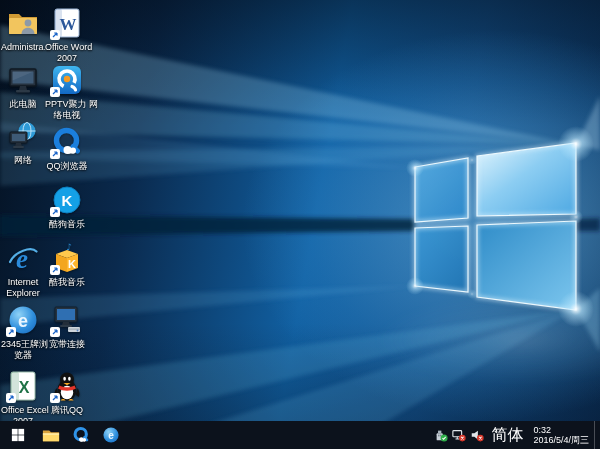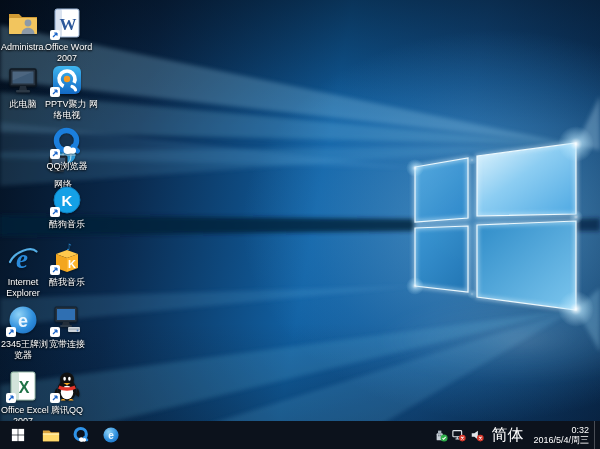--- a/index.html
+++ b/index.html
@@ -32,21 +32,21 @@
     display:flex;justify-content:space-between;align-items:stretch;z-index:20;}
   .tb-left{display:flex;align-items:stretch;}
   .tbtn{width:30px;display:flex;align-items:center;justify-content:center;cursor:pointer;}
   .tbtn.start{width:36px;}
   .tbtn svg{width:18px;height:18px;display:block;}
   .tbtn.start svg{width:14px;height:14px;}
   .tb-right{display:flex;align-items:center;}
   .tray-ico{width:16px;height:16px;display:flex;align-items:center;justify-content:center;cursor:pointer;margin:0 1px;}
   .tray-ico svg{width:14px;height:14px;display:block;}
   .ime{color:#fff;font-size:16px;margin:0 5px;cursor:pointer;}
-  .clock{color:#fff;font-size:9px;line-height:10px;text-align:right;margin:0 5px;cursor:pointer;}
+  .clock{color:#fff;font-size:9px;line-height:10px;margin:0 5px;cursor:pointer;}
   .show-desktop{width:5px;height:100%;border-left:1px solid rgba(255,255,255,.25);cursor:pointer;}
 </style>
 </head>
 <body>
 
 <div class="screen">
 
   <div class="wallpaper">
     <svg viewBox="0 0 600 449">
       <defs>
@@ -195,21 +195,21 @@
             <rect x="5.5" y="7.5" width="21" height="12" fill="#3e5a76"></rect>
             <path d="M5.5 7.5h21l-21 9z" fill="#ffffff" opacity=".08"></path>
             <path d="M13 22h6l1 4h-8z" fill="#232e3a"></path>
             <rect x="9" y="26" width="14" height="2.5" rx="1" fill="#2c3946"></rect>
           </svg>
         </div>
         <div class="ilabel">
           <div class="lline">此电脑</div>
         </div>
       </div>
-      <div class="dicon" style="left: 1px; top: 144px; padding-left: 40px;">
+      <div class="dicon" style="left: 1px; top: 120px;">
         <div class="ig">
           <svg viewBox="0 0 32 32">
             <circle cx="20" cy="11" r="8.5" fill="#2e9ad6"></circle>
             <path d="M11.5 11h17" stroke="#bfe3f7" stroke-width="1" fill="none"></path>
             <ellipse cx="20" cy="11" rx="4" ry="8.5" stroke="#bfe3f7" stroke-width="1" fill="none"></ellipse>
             <rect x="3" y="12" width="17" height="11" rx="1" fill="#26323f" stroke="#0f1822"></rect>
             <rect x="5" y="14" width="13" height="7" fill="#3e5a76"></rect>
             <path d="M9 23h5l.8 3h-6.6z" fill="#232e3a"></path>
             <rect x="6" y="26" width="11" height="2" rx="1" fill="#2c3946"></rect>
           </svg>

